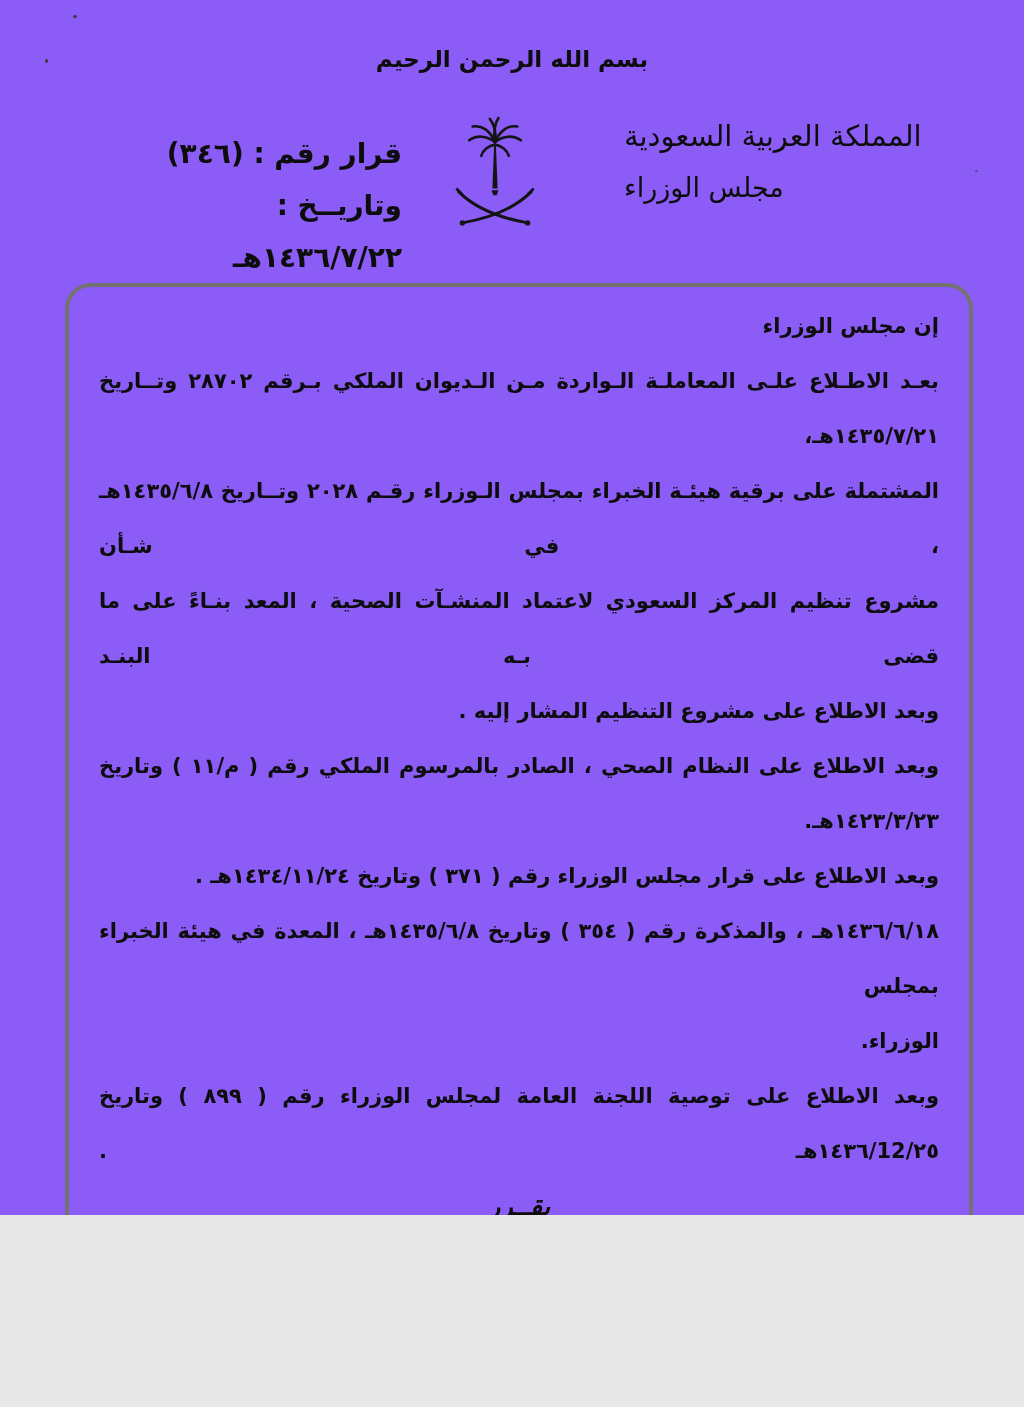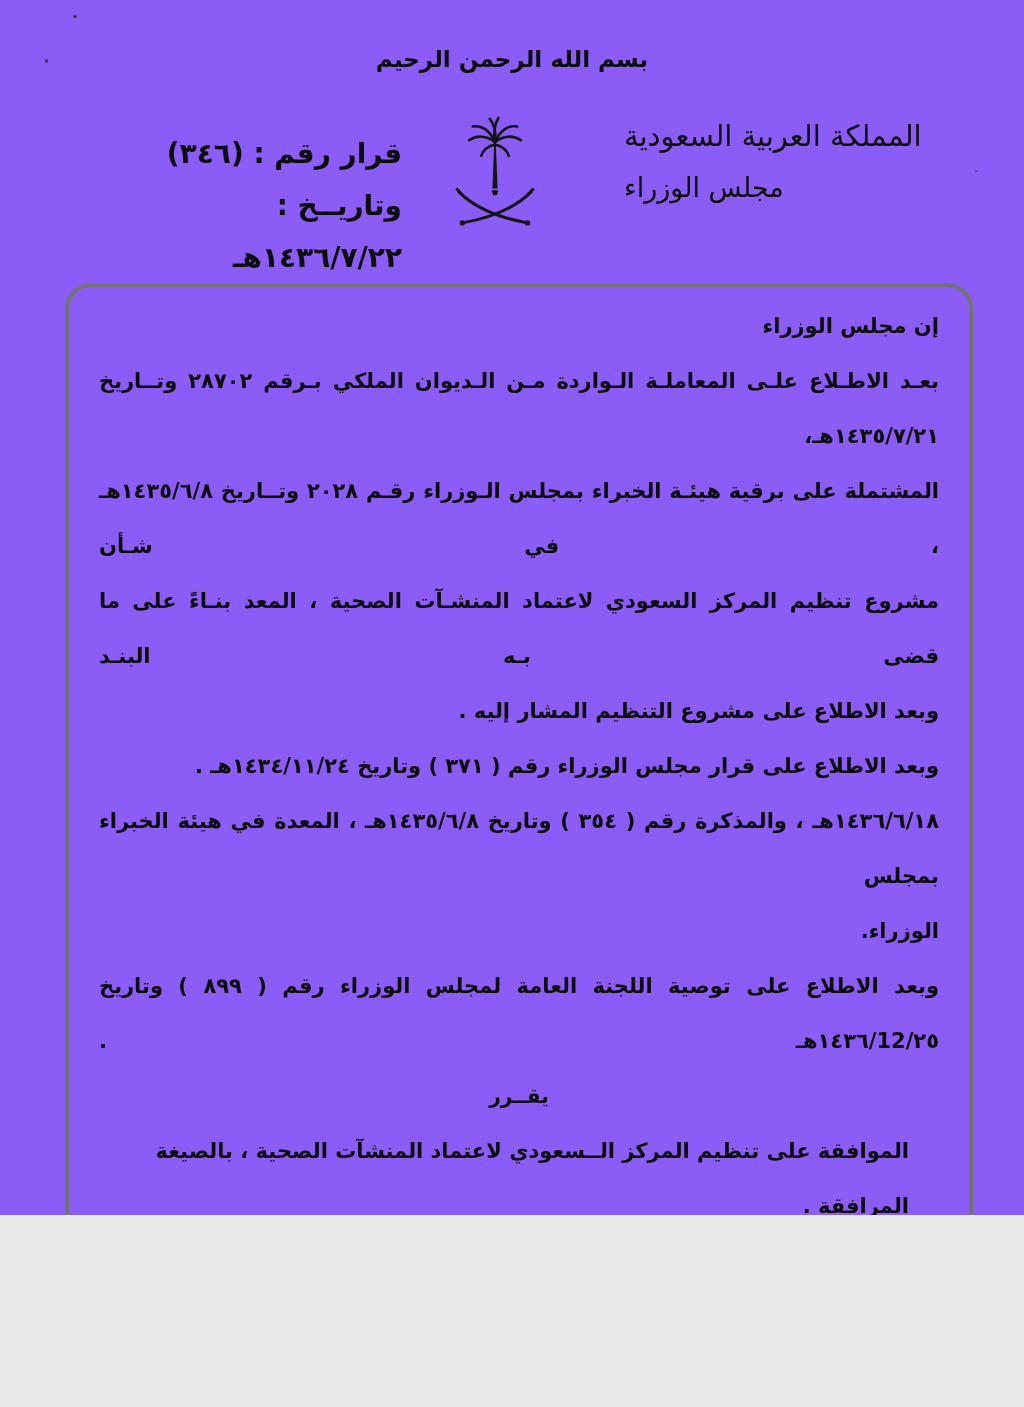--- a/index.html
+++ b/index.html
@@ -37,21 +37,21 @@
     padding:12px 30px 0 30px;
     margin-left:8px;
   }
   .ln{
     margin:0;font-weight:bold;font-size:21px;line-height:55px;
     white-space:normal;
   }
   .right{text-align:right;}
   .just{text-align:justify;text-align-last:justify;}
   .center{text-align:center;}
-  .heading{font-size:20px;}
+  .heading{font-size:26px;font-style:italic;}
   .indent{padding-right:30px;}
   .emblem svg,.sig-svg svg{display:block;}
 </style>
 </head>
 <body>
 
 <div class="page">
 
   <span class="speck sp1"></span>
   <span class="speck sp2"></span>
@@ -95,20 +95,21 @@
     <div class="kingdom">المملكة العربية السعودية</div>
     <div class="council">مجلس الوزراء</div>
   </div>
 
   <div class="box">
     <p class="ln right">إن مجلس الوزراء</p>
     <p class="ln just">بعـد الاطـلاع علـى المعاملـة الـواردة مـن الـديوان الملكي بـرقم ٢٨٧٠٢ وتــاريخ ١٤٣٥/٧/٢١هـ،</p>
     <p class="ln just">المشتملة على برقية هيئـة الخبراء بمجلس الـوزراء رقـم ٢٠٢٨ وتــاريخ ١٤٣٥/٦/٨هـ ، في شـأن</p>
     <p class="ln just">مشروع تنظيم المركز السعودي لاعتماد المنشـآت الصحية ، المعد بنـاءً على ما قضى بـه البنـد</p>
     <p class="ln right">وبعد الاطلاع على مشروع التنظيم المشار إليه .</p>
+    <p class="ln just">وبعد الاطلاع على النظام الصحي ، الصادر بالمرسوم الملكي رقم ( م/١١ ) وتاريخ ١٤٢٣/٣/٢٣هـ.</p>
     <p class="ln right">وبعد الاطلاع على قرار مجلس الوزراء رقم ( ٣٧١ ) وتاريخ ١٤٣٤/١١/٢٤هـ .</p>
     <p class="ln just">١٤٣٦/٦/١٨هـ ، والمذكرة رقم ( ٣٥٤ ) وتاريخ ١٤٣٥/٦/٨هـ ، المعدة في هيئة الخبراء بمجلس</p>
     <p class="ln right">الوزراء.</p>
     <p class="ln just">وبعد الاطلاع على توصية اللجنة العامة لمجلس الوزراء رقم ( ٨٩٩ ) وتاريخ ١٤٣٦/12/٢٥هـ .</p>
     <p class="ln center heading">يقــرر</p>
     <p class="ln right indent">الموافقة على تنظيم المركز الــسعودي لاعتماد المنشآت الصحية ، بالصيغة المرافقة .</p>
 
   </div>
 
 </div>

